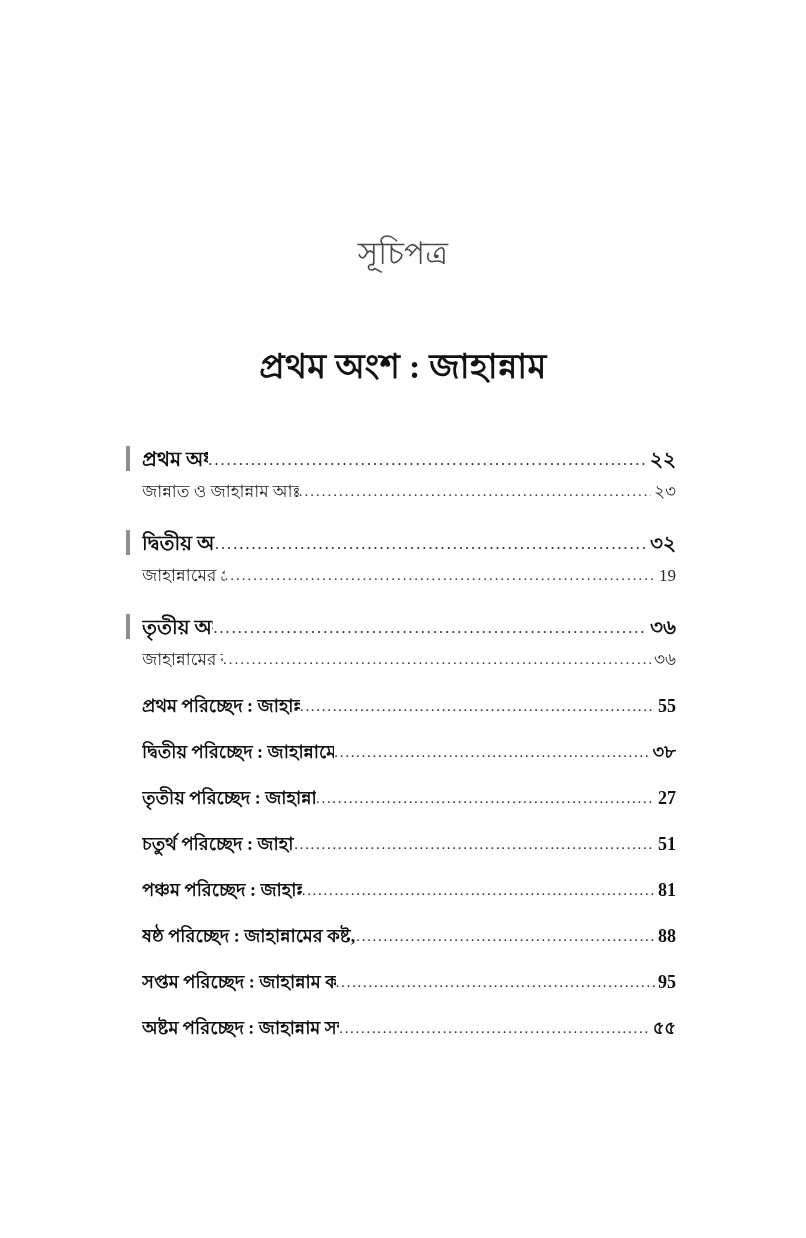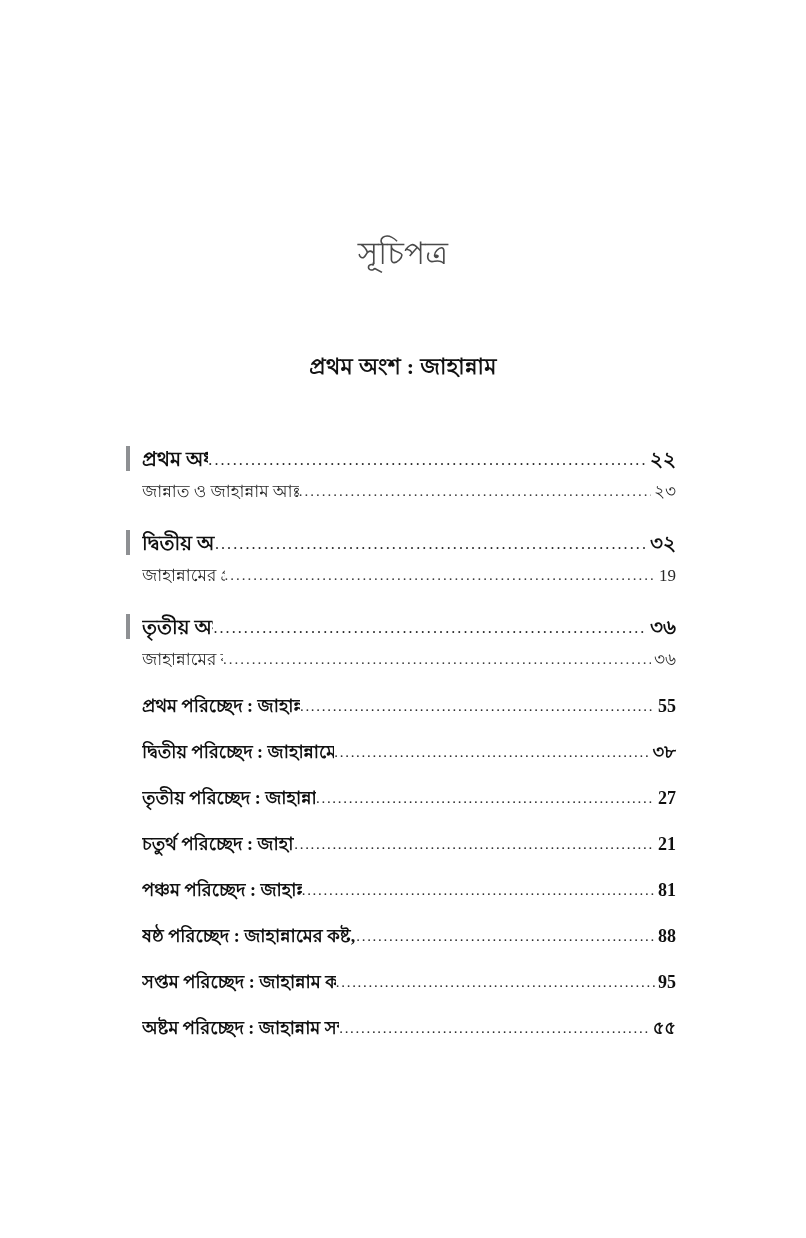--- a/index.html
+++ b/index.html
@@ -38,21 +38,21 @@
     color: #4a4a4a;
     letter-spacing: 0.2px;
   }
 
   .part-title {
     position: absolute;
     top: 348px;
     left: 0;
     width: 806px;
     text-align: center;
-    font-size: 22px;
+    font-size: 34px;
     line-height: 38px;
     font-weight: 700;
     color: #121212;
     letter-spacing: 0.3px;
   }
 
   
   .toc {
     position: absolute;
     top: 444px;
@@ -209,21 +209,21 @@
             <span class="row-page">৩৮</span>
           </div>
           <div class="toc-row section-row">
             <span class="row-label">তৃতীয় পরিচ্ছেদ : জাহান্নামের নিম্ন স্তরসমূহ</span>
             <span class="row-dots">........................................................................................................</span>
             <span class="row-page">27</span>
           </div>
           <div class="toc-row section-row">
             <span class="row-label">চতুর্থ পরিচ্ছেদ : জাহান্নামের দরজা</span>
             <span class="row-dots">........................................................................................................</span>
-            <span class="row-page">21</span>
+            <span class="row-page">51</span>
           </div>
           <div class="toc-row section-row">
             <span class="row-label">পঞ্চম পরিচ্ছেদ : জাহান্নামের জ্বালানি</span>
             <span class="row-dots">........................................................................................................</span>
             <span class="row-page">81</span>
           </div>
           <div class="toc-row section-row">
             <span class="row-label">ষষ্ঠ পরিচ্ছেদ : জাহান্নামের কষ্ট, তীব্র উত্তাপ ও অধিক ধোঁয়া</span>
             <span class="row-dots">........................................................................................................</span>
             <span class="row-page">88</span>

